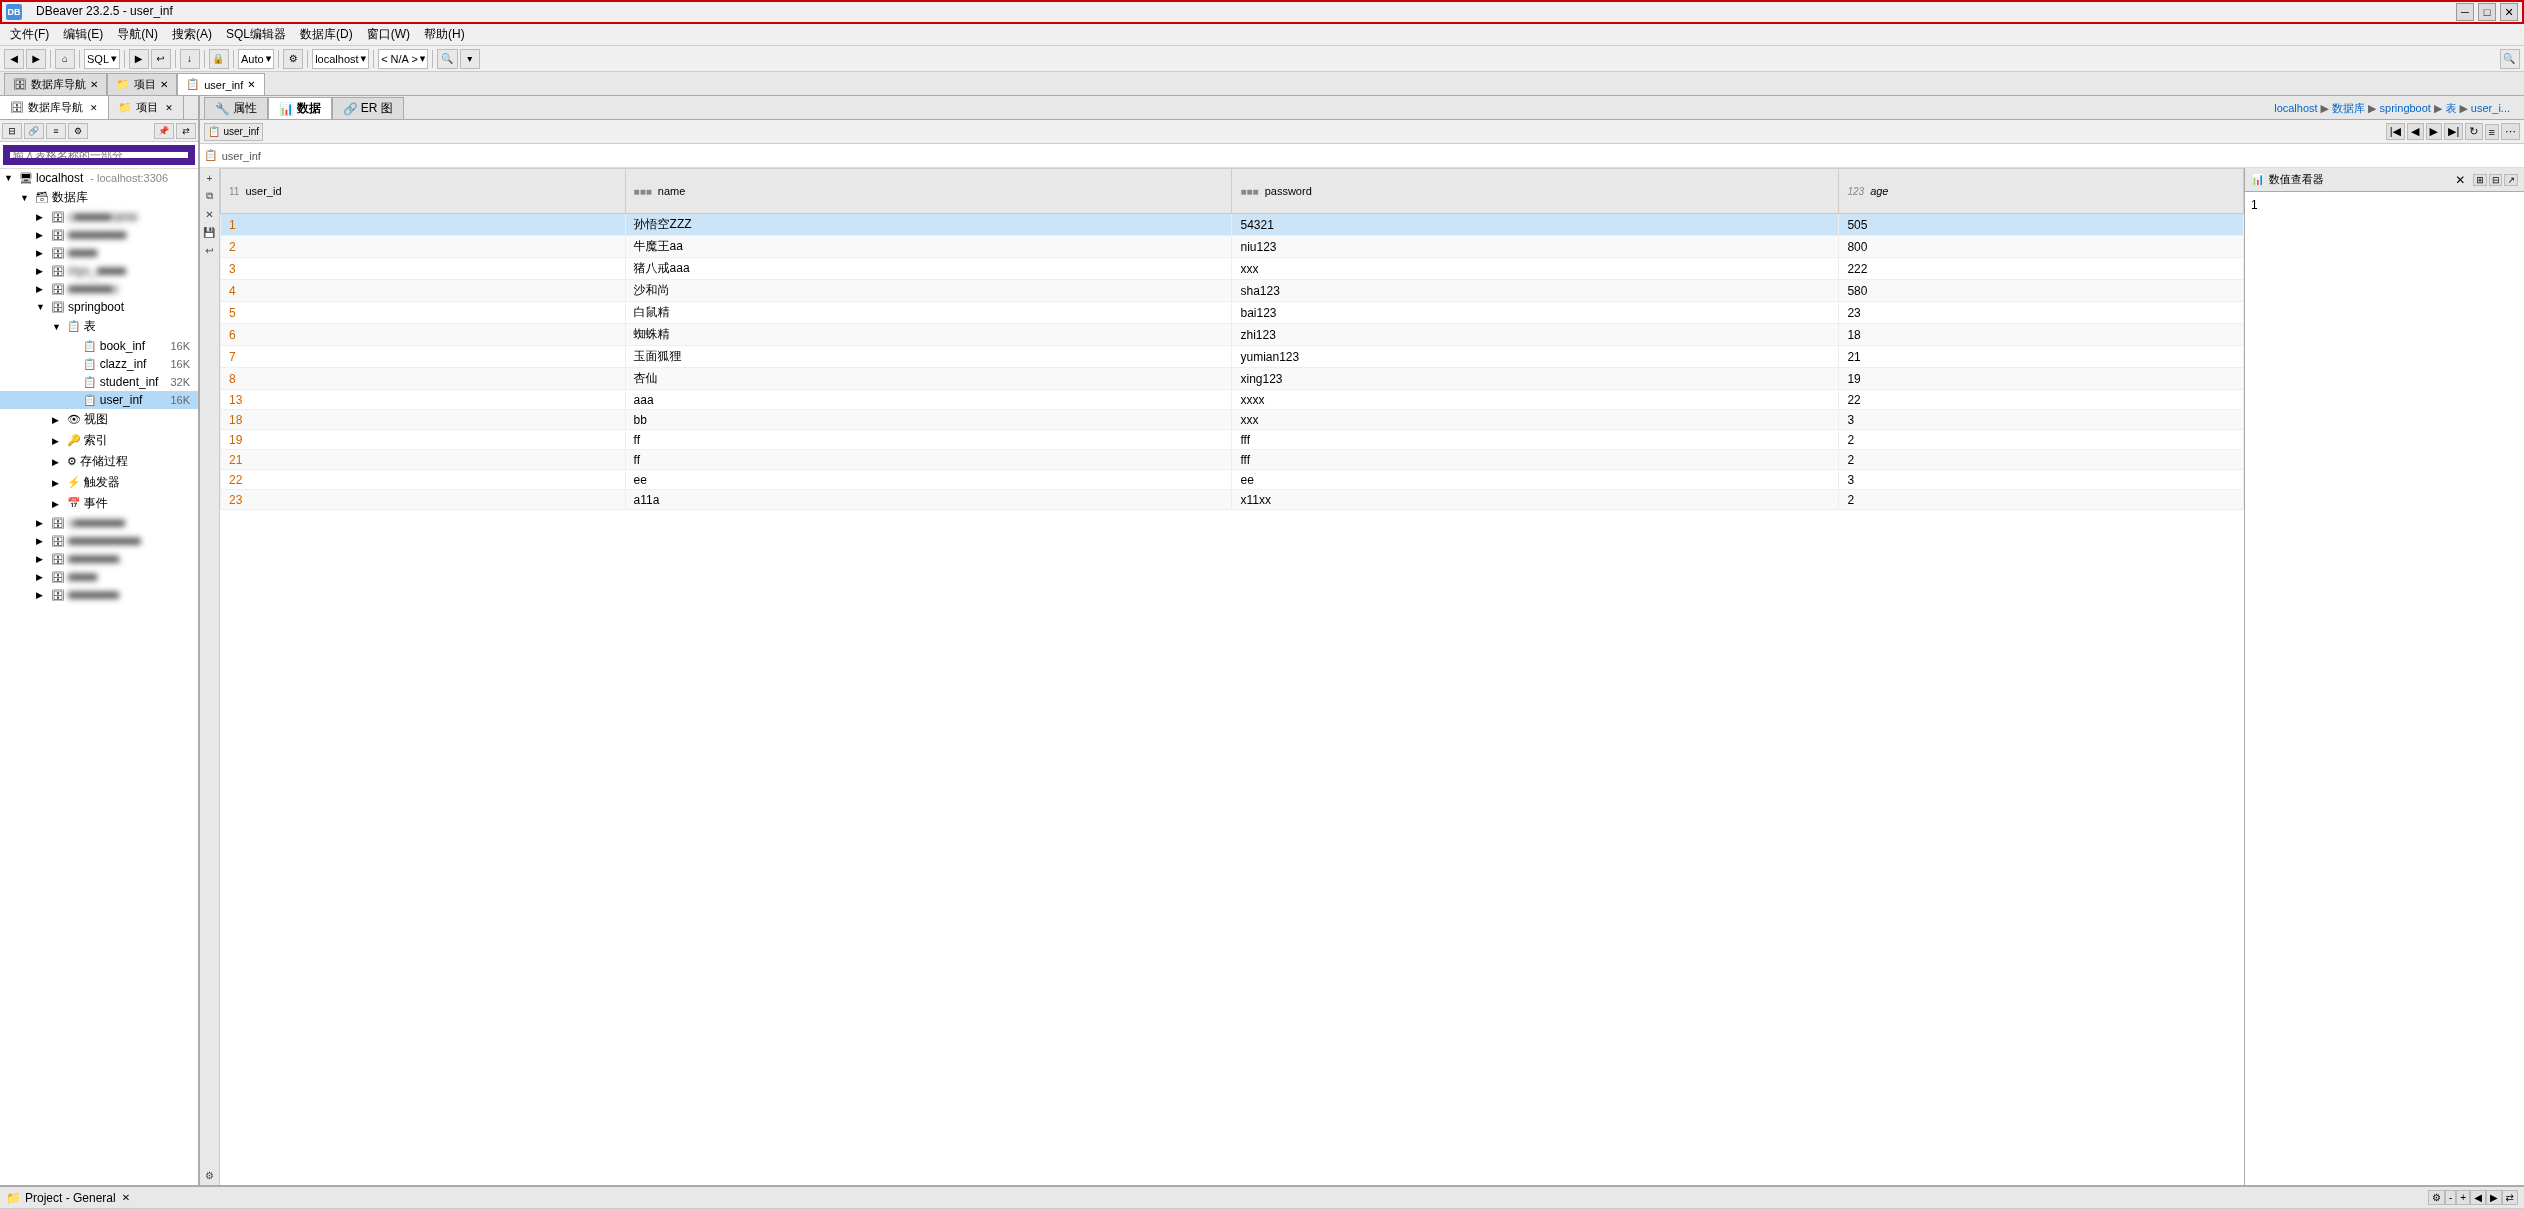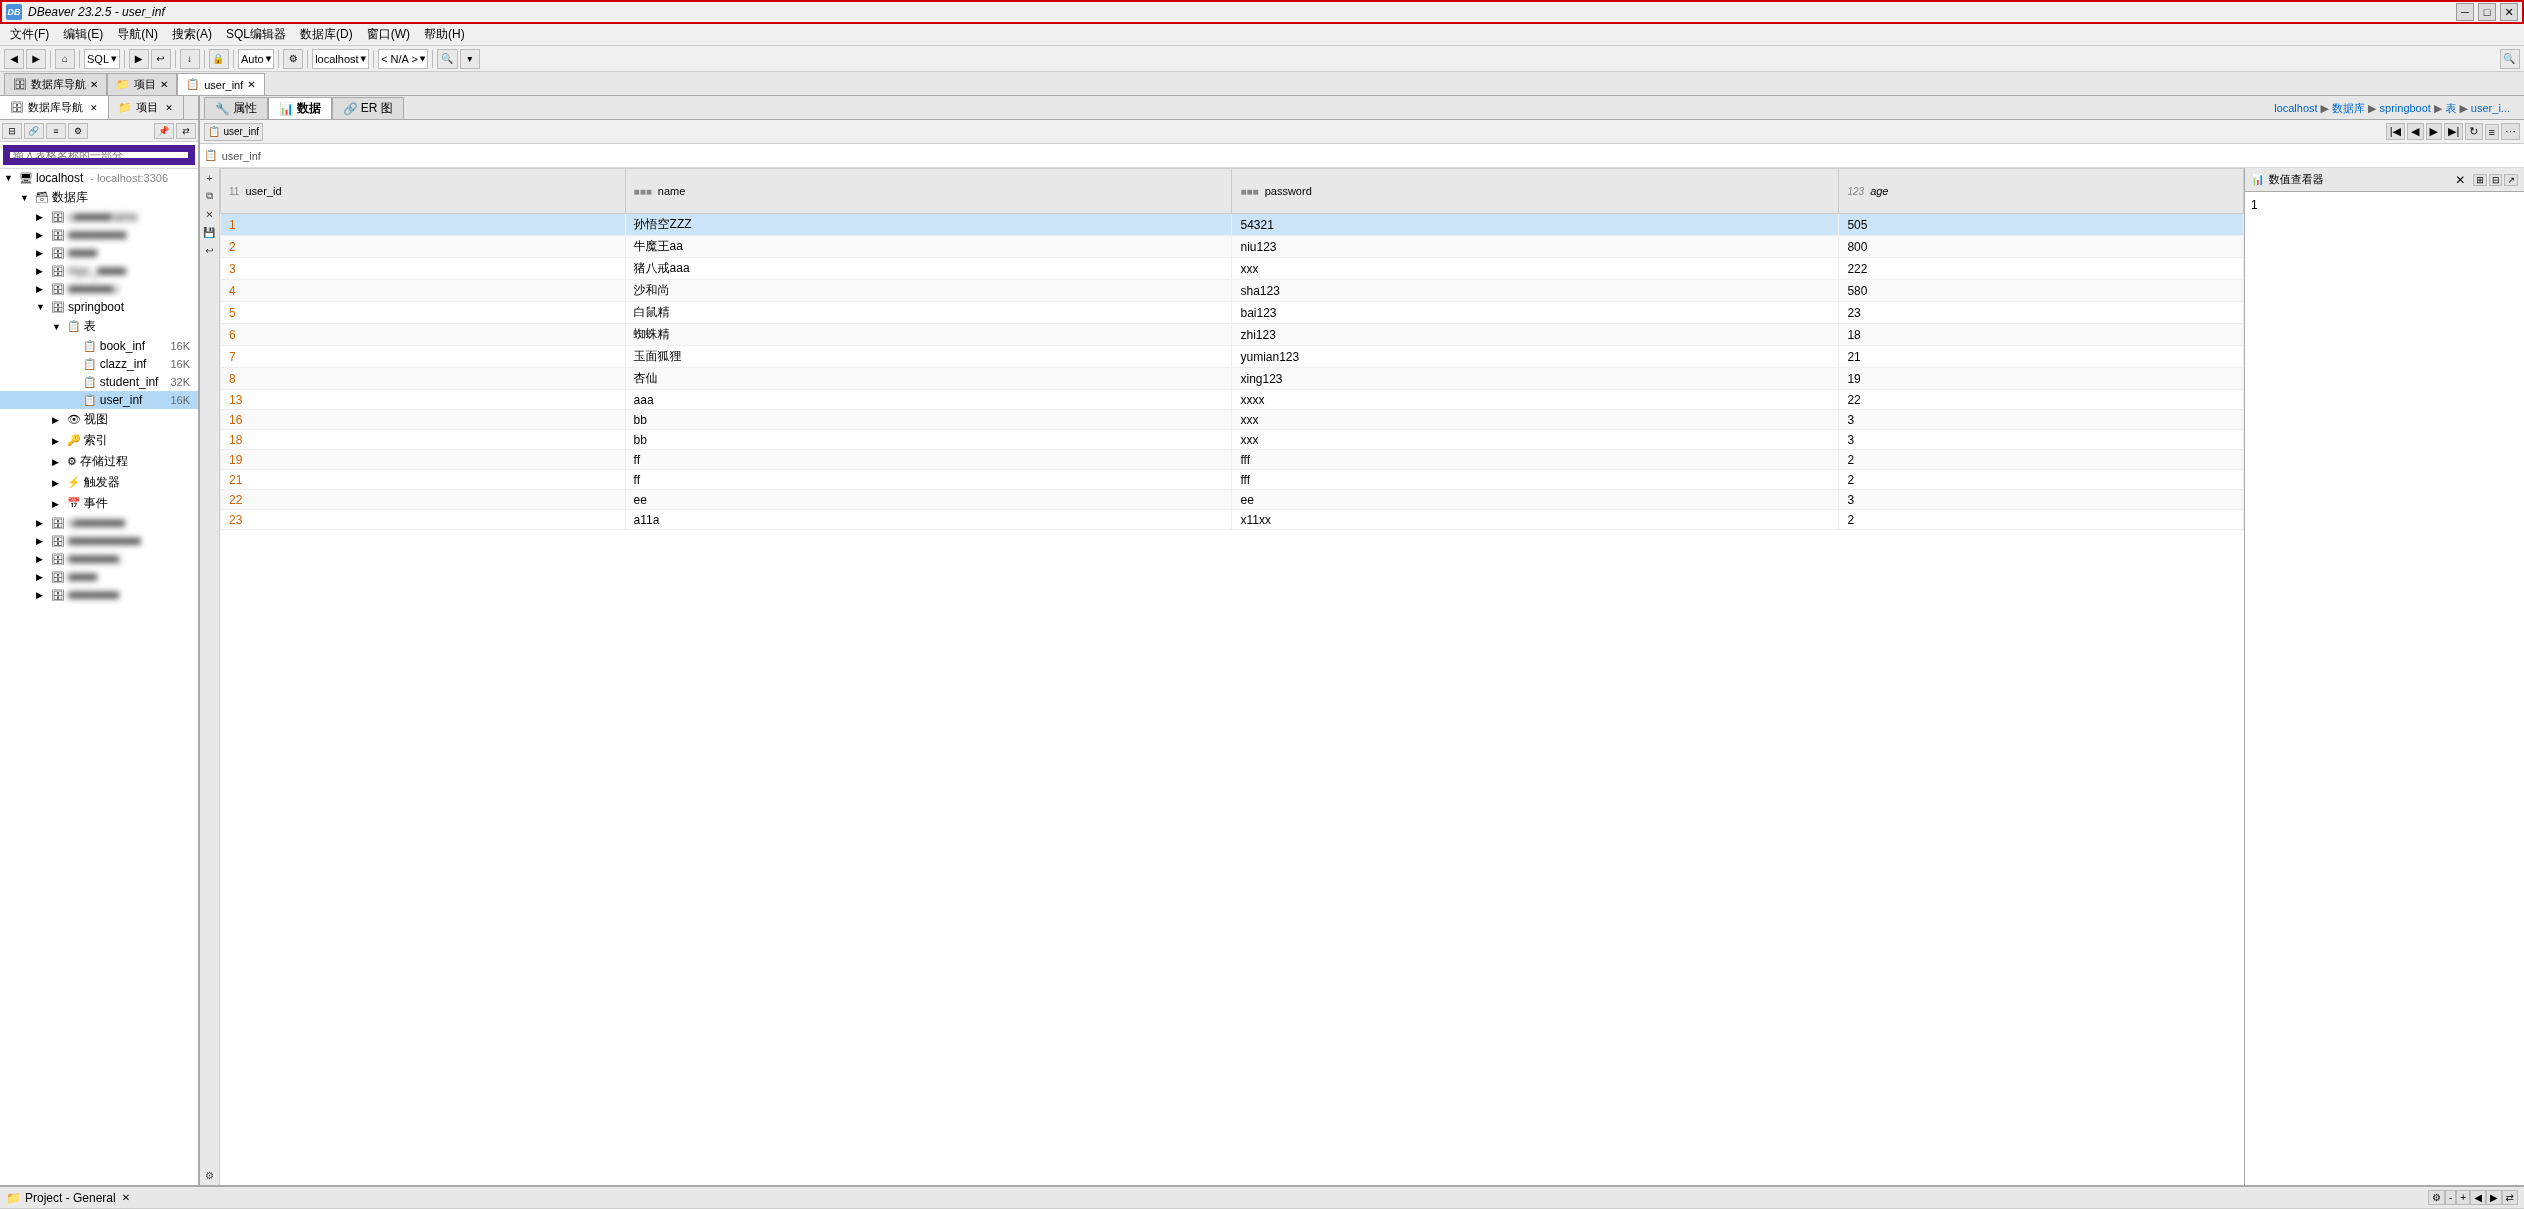--- a/index.html
+++ b/index.html
@@ -8,21 +8,21 @@
     
     .title-bar {
       background: #f0f0f0;
       border: 2px solid #cc0000;
       display: flex;
       align-items: center;
       justify-content: space-between;
       padding: 2px 4px;
       height: 24px;
     }
-    .title-bar-left { display: flex; align-items: center; gap: 6px; font-size: 12px; font-style: italic; }
+    .title-bar-left { display: flex; gap: 14px; font-size: 12px; }
     .title-bar-icon { width: 16px; height: 16px; background: #4a90d9; border-radius: 2px; display: flex; align-items: center; justify-content: center; color: white; font-size: 9px; font-weight: bold; }
     .title-bar-right { display: flex; gap: 4px; }
     .title-btn { width: 18px; height: 18px; background: #ddd; border: 1px solid #999; display: flex; align-items: center; justify-content: center; font-size: 11px; cursor: pointer; }
 
     
     .menu-bar {
       background: #f0f0f0;
       display: flex;
       align-items: center;
       padding: 2px 4px;
@@ -681,26 +681,20 @@
                 <td>xing123</td>
                 <td class="num-cell">19</td>
               </tr>
               <tr>
                 <td class="pk-cell">13</td>
                 <td>aaa</td>
                 <td>xxxx</td>
                 <td class="num-cell">22</td>
               </tr>
               <tr>
-                <td class="pk-cell">16</td>
-                <td>bb</td>
-                <td>xxx</td>
-                <td class="num-cell">3</td>
-              </tr>
-              <tr>
                 <td class="pk-cell">18</td>
                 <td>bb</td>
                 <td>xxx</td>
                 <td class="num-cell">3</td>
               </tr>
               <tr>
                 <td class="pk-cell">19</td>
                 <td>ff</td>
                 <td>fff</td>
                 <td class="num-cell">2</td>

